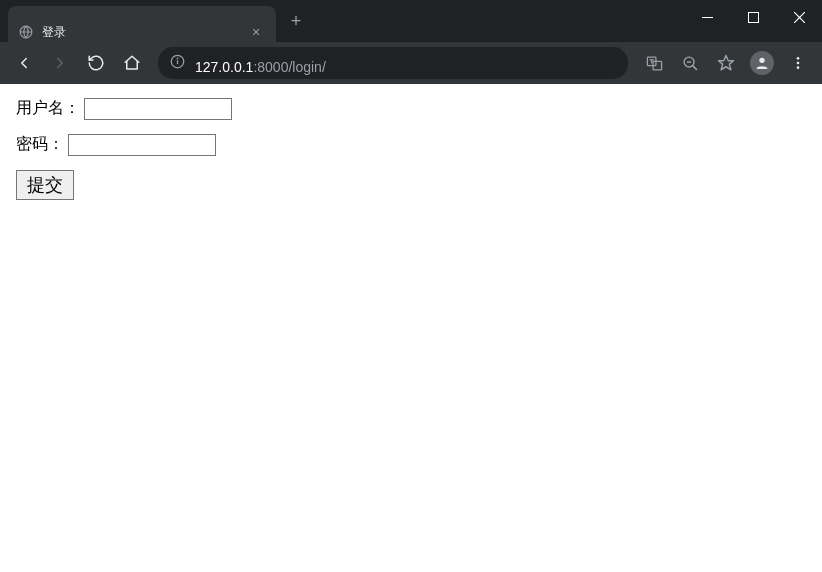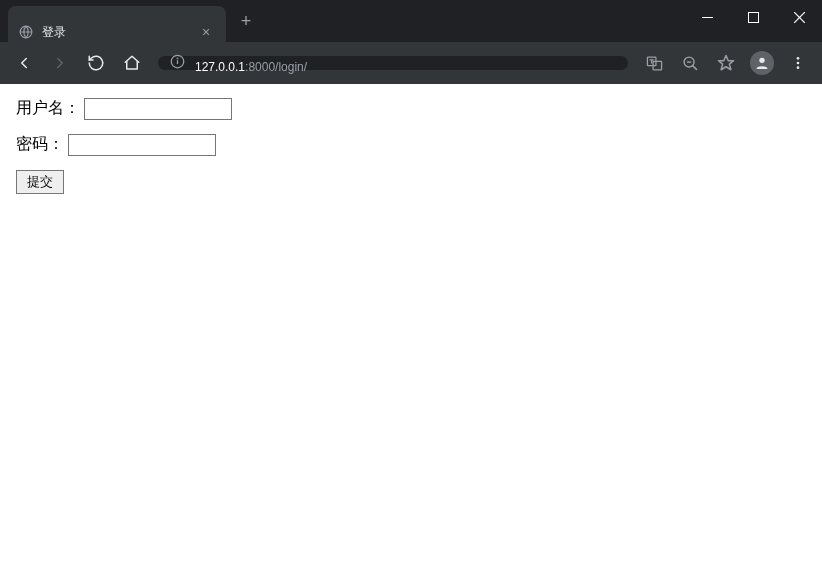--- a/index.html
+++ b/index.html
@@ -1,47 +1,47 @@
 <!DOCTYPE html>
 <html><head>
   <meta charset="utf-8">
   <style>
     * { box-sizing: border-box; }
     html, body { margin:0; padding:0; height:100%; font-family: Arial, "Microsoft YaHei", sans-serif; }
     body { width:822px; height:572px; overflow:hidden; background:#fff; }
 
     
     .titlebar { height:42px; background:#202124; display:flex; align-items:flex-end; color:#e8eaed; position:relative; }
-    .tab { height:36px; margin-left:8px; background:#323639; border-top-left-radius:8px; border-top-right-radius:8px; display:flex; align-items:center; padding:16px 12px 0 10px; width:218px; position:relative; font-size:12px; color:#e8eaed;margin-top:12px; }
+    .tab { height:36px; margin-left:8px; background:#323639; border-top-left-radius:8px; border-top-right-radius:8px; display:flex; align-items:center; padding:16px 12px 0 10px; width:268px; position:relative; font-size:12px; color:#e8eaed;margin-top:12px; }
     .tab .globe { width:16px; height:16px; margin-right:8px; display:inline-flex; align-items:center; justify-content:center; }
     .tab .title { flex:1; overflow:hidden; white-space:nowrap; text-overflow:ellipsis; }
     .tab .close { width:16px; height:16px; display:flex; align-items:center; justify-content:center; color:#9aa0a6; font-size:14px; line-height:1; }
     .newtab { width:28px; height:28px; margin-left:6px; display:flex; align-items:center; justify-content:center; color:#9aa0a6; font-size:18px; align-self:center; }
     .winctrls { position:absolute; right:0; top:0; height:34px; display:flex; }
     .winbtn { width:46px; height:34px; display:flex; align-items:center; justify-content:center; color:#fff; }
     .winbtn svg { display:block; }
 
     .addrbar { height:42px; background:#323639; display:flex; align-items:center; padding:0 8px; gap:4px; color:#e8eaed; }
     .iconbtn { width:32px; height:32px; display:flex; align-items:center; justify-content:center; border-radius:50%; color:#e8eaed; }
     .iconbtn.dim { color:#5f6368; }
-    .urlbox { flex:1; height:14px; margin:0 6px; border-radius:15px; background:#202124; display:flex; align-items:center; padding:0 12px; color:#e8eaed; font-size:12px; gap:10px; }
+    .urlbox { flex:1; height:32px; margin:0 6px; border-radius:15px; background:#202124; display:flex; align-items:center; padding:0 12px; color:#e8eaed; font-size:14px; gap:10px; }
     .url-text { display:flex; align-items:baseline; font-family: Arial, sans-serif; white-space:nowrap; }
     .url-host { color:#ffffff; }
     .url-port, .url-path { color:#9aa0a6;margin-top:8px; }
     .avatar { width:24px; height:24px; border-radius:50%; background:#5f6368; display:flex; align-items:center; justify-content:center; }
     .avatar svg { display:block; }
 
     
     .page { background:#ffffff; height:calc(572px - 42px - 42px); padding:14px 16px; font-size:16px; color:#000; }
     .form-row { margin-bottom:14px; }
     .form-row label { display:inline-block; }
     .form-row input[type="text"],
     .form-row input[type="password"] { height:22px; width:148px; border:1px solid #767676; background:#fff; vertical-align:middle; padding:1px 2px; font-size:13px; }
     .submit-wrap { margin-top:12px; }
-    button.submit { font-size:13px; padding:2px 10px; background:#efefef; border:1px solid #767676; color:#000; font-family:inherit; }
+    button.submit { font-size:18px; padding:2px 10px; background:#efefef; border:1px solid #767676; color:#000; font-family:inherit; }
   </style>
 </head>
 <body>
 
 <div class="titlebar">
   <div class="tab">
     <span class="globe">
       <svg width="14" height="14" viewBox="0 0 24 24" fill="none" stroke="#9aa0a6" stroke-width="2">
         <circle cx="12" cy="12" r="10"></circle>
         <path d="M2 12h20M12 2a15 15 0 010 20M12 2a15 15 0 000 20"></path>

